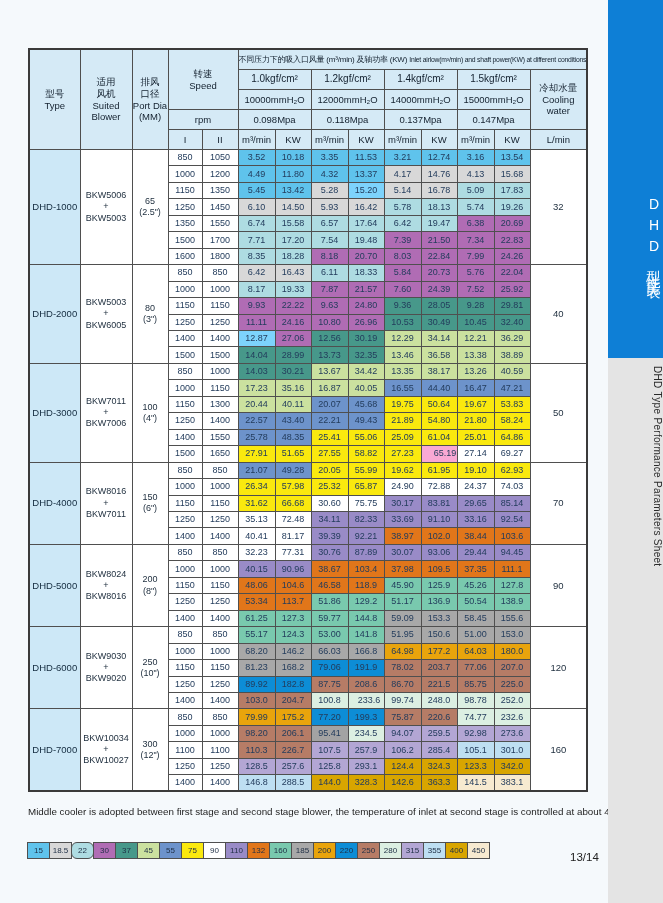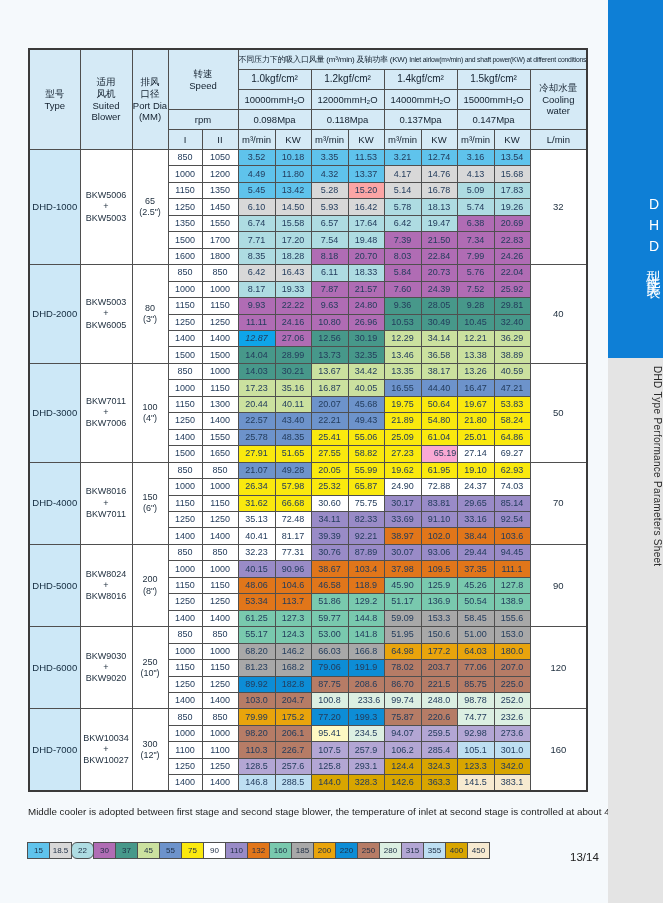--- a/index.html
+++ b/index.html
@@ -140,21 +140,21 @@
           <td style="background: rgb(216, 216, 216);">14.76</td>
           <td style="background: rgb(216, 216, 216);">4.13</td>
           <td style="background: rgb(216, 216, 216);">15.68</td>
         </tr>
         <tr>
           <td>1150</td>
           <td>1350</td>
           <td style="background: rgb(95, 195, 236);">5.45</td>
           <td style="background: rgb(95, 195, 236);">13.42</td>
           <td style="background: rgb(216, 216, 216);">5.28</td>
-          <td style="background: #fca5a5;">15.20</td>
+          <td style="background: #7dd3fc;">15.20</td>
           <td style="background: rgb(216, 216, 216);">5.14</td>
           <td style="background: rgb(216, 216, 216);">16.78</td>
           <td style="background: rgb(174, 220, 226);">5.09</td>
           <td style="background: rgb(174, 220, 226);">17.83</td>
         </tr>
         <tr>
           <td>1250</td>
           <td>1450</td>
           <td style="background: rgb(216, 216, 216);">6.10</td>
           <td style="background: rgb(216, 216, 216);">14.50</td>
@@ -252,21 +252,21 @@
           <td style="background: rgb(176, 108, 180);">10.80</td>
           <td style="background: rgb(176, 108, 180);">26.96</td>
           <td style="background: rgb(71, 152, 138);">10.53</td>
           <td style="background: rgb(71, 152, 138);">30.49</td>
           <td style="background: rgb(71, 152, 138);">10.45</td>
           <td style="background: rgb(71, 152, 138);">32.40</td>
         </tr>
         <tr>
           <td>1400</td>
           <td>1400</td>
-          <td style="background: #0ea5e9; font-style: italic;">12.87</td>
+          <td style="background: #7dd3fc;">12.87</td>
           <td style="background: rgb(176, 108, 180);">27.06</td>
           <td style="background: rgb(71, 152, 138);">12.56</td>
           <td style="background: rgb(71, 152, 138);">30.19</td>
           <td style="background: rgb(203, 225, 159);">12.29</td>
           <td style="background: rgb(203, 225, 159);">34.14</td>
           <td style="background: rgb(203, 225, 159);">12.21</td>
           <td style="background: rgb(203, 225, 159);">36.29</td>
         </tr>
         <tr>
           <td>1500</td>
@@ -577,21 +577,21 @@
           <td style="background: rgb(182, 124, 102);">220.6</td>
           <td style="background: rgb(220, 239, 226);">74.77</td>
           <td style="background: rgb(220, 239, 226);">232.6</td>
           <td rowspan="5" class="cool">160</td>
         </tr>
         <tr>
           <td>1000</td>
           <td>1000</td>
           <td style="background: rgb(182, 124, 102);">98.20</td>
           <td style="background: rgb(182, 124, 102);">206.1</td>
-          <td style="background: #fef9c3; margin-top: 48px;">95.41</td>
+          <td style="background: #a3a3a3; margin-top: 48px;">95.41</td>
           <td style="background: rgb(220, 239, 226);">234.5</td>
           <td style="background: rgb(179, 166, 212);">94.07</td>
           <td style="background: rgb(179, 166, 212);">259.5</td>
           <td style="background: rgb(179, 166, 212);">92.98</td>
           <td style="background: rgb(179, 166, 212);">273.6</td>
         </tr>
         <tr>
           <td>1100</td>
           <td>1100</td>
           <td style="background: rgb(182, 124, 102);">110.3</td>

